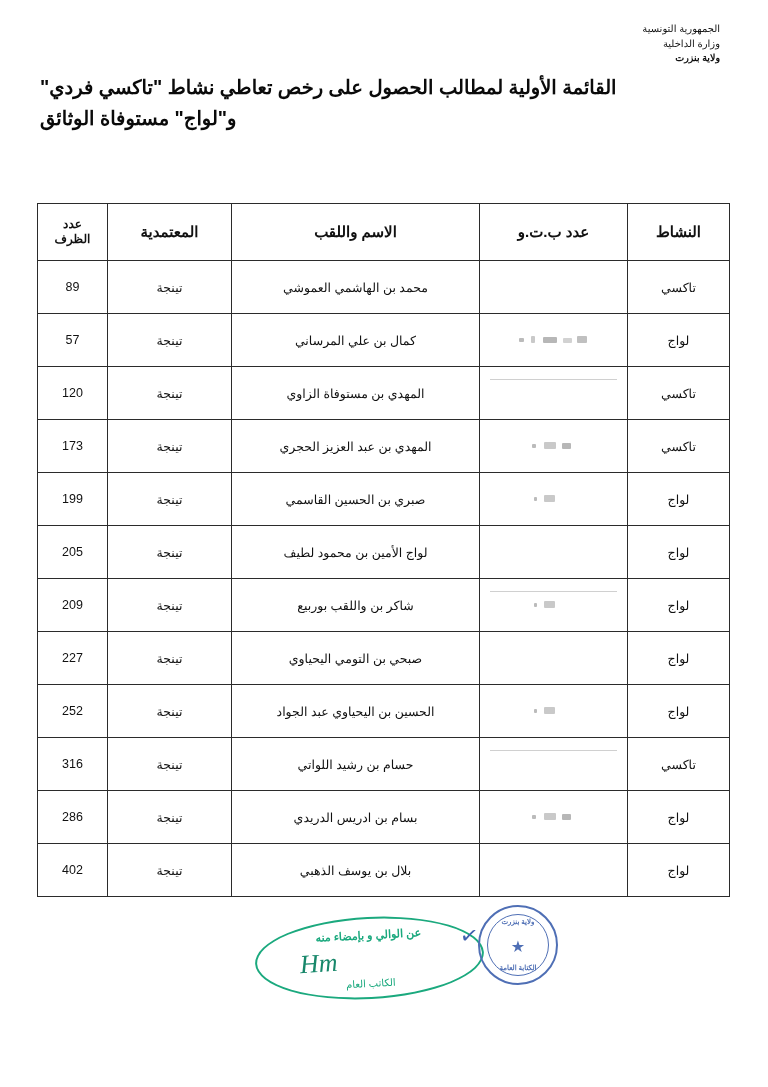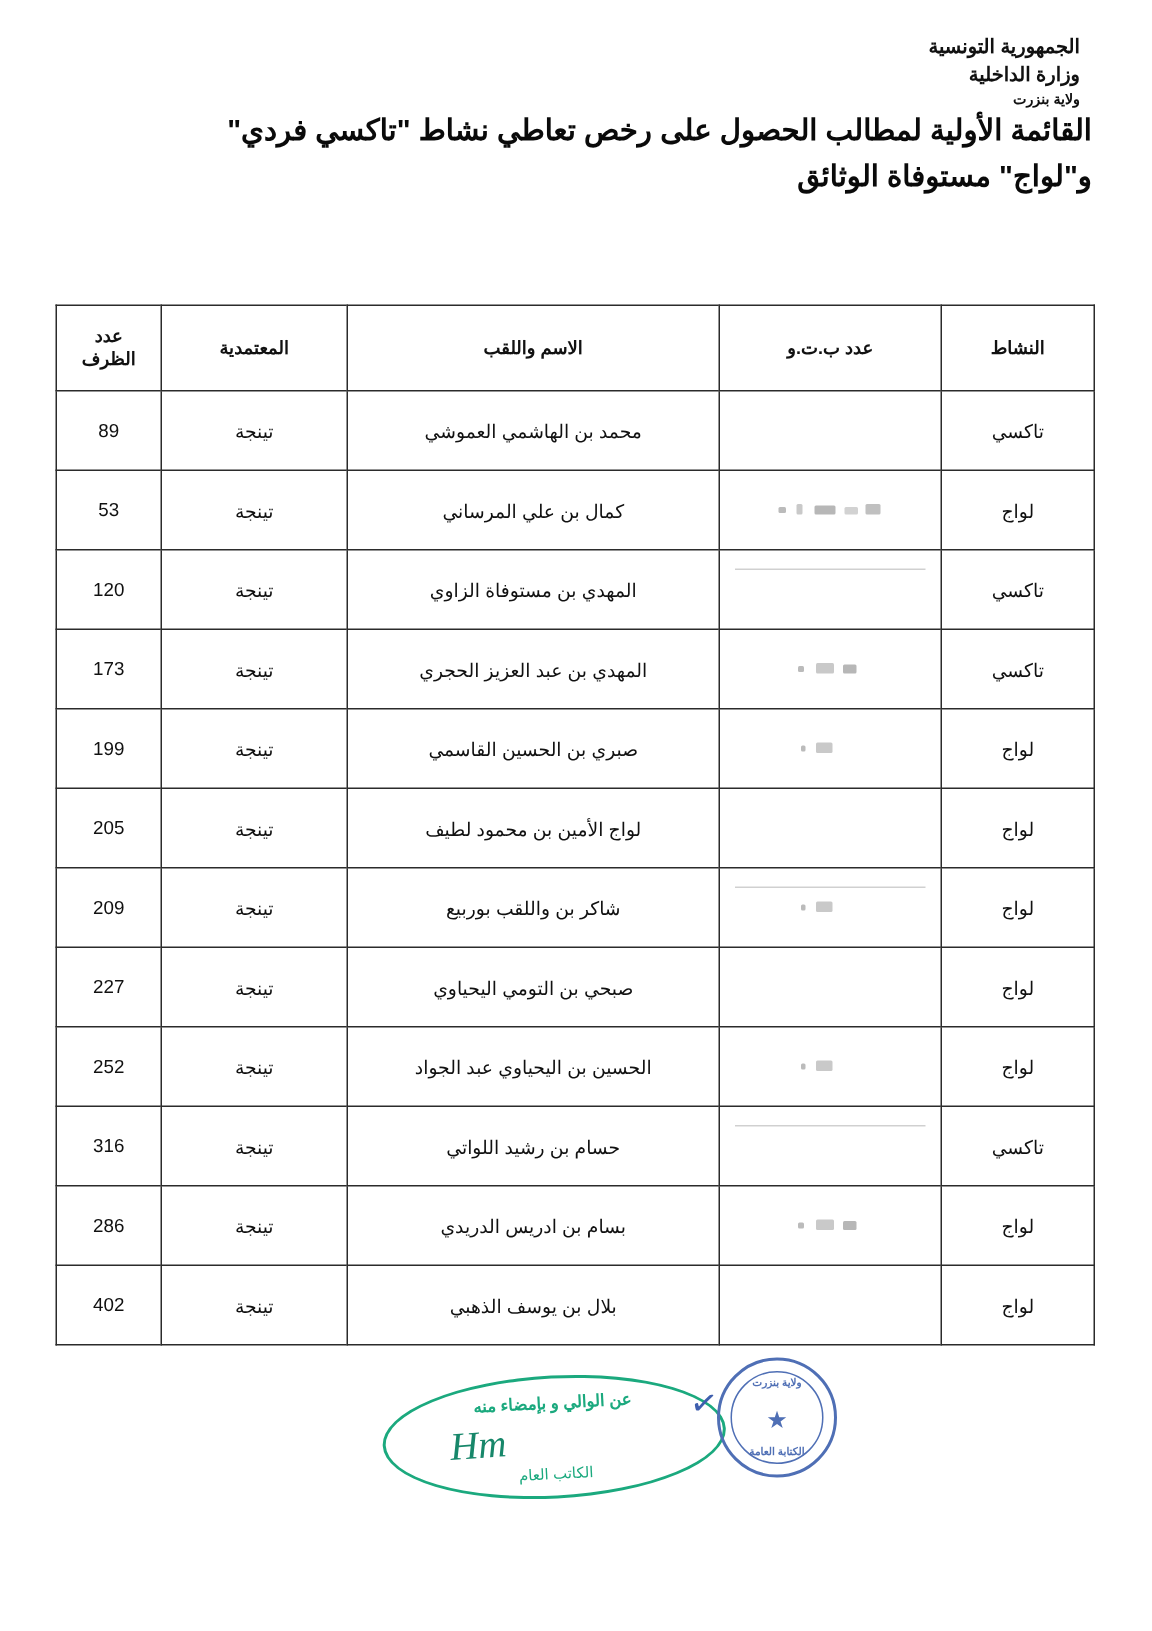--- a/index.html
+++ b/index.html
@@ -25,37 +25,37 @@
 
   
   .letterhead {
     position: absolute;
     top: 22px;
     right: 48px;
     text-align: right;
     line-height: 1.45;
   }
   .letterhead .lh-line {
-    font-size: 13px;
-    font-weight: bold;
+    font-size: 10px;
+    font-weight: normal;
     color: #111;
     white-space: nowrap;
   }
   .letterhead .lh-line.small {
     font-size: 9.5px;
     font-weight: bold;
   }
 
   
   .doc-title {
     position: absolute;
     top: 72px;
     left: 0;
     right: 0;
-    text-align: right;
+    text-align: left;
     font-size: 19.5px;
     font-weight: bold;
     line-height: 1.6;
     padding: 0 40px;
     box-sizing: border-box;
   }
   .doc-title .t-line {
     display: block;
   }
 
@@ -76,21 +76,21 @@
     text-align: center;
     vertical-align: middle;
     font-size: 12.5px;
     color: #111;
     padding: 0;
     height: 52px;
   }
   table.main thead th {
     height: 56px;
     font-weight: bold;
-    font-size: 12px;
+    font-size: 15px;
   }
   table.main thead th.th-env {
     font-size: 12px;
     line-height: 1.25;
   }
   .col-env   { width: 70px; }
   .col-mun   { width: 124px; }
   .col-name  { width: 248px; }
   .col-docs  { width: 148px; }
   .col-act   { width: 102px; }
@@ -290,21 +290,21 @@
             <span class="smudge">
                 <i class="a"></i>
                 <i class="b"></i>
                 <i class="c"></i>
                 <i class="d"></i>
                 <i class="e"></i>
               </span>
           </td>
           <td class="cell-name">كمال بن علي المرساني</td>
           <td>تينجة</td>
-          <td class="cell-num">53</td>
+          <td class="cell-num">57</td>
         </tr>
 
         <tr>
           <td>تاكسي</td>
           <td class="cell-docs">
             <span class="scanline"></span>
           </td>
           <td class="cell-name">المهدي بن مستوفاة الزاوي</td>
           <td>تينجة</td>
           <td class="cell-num">120</td>

